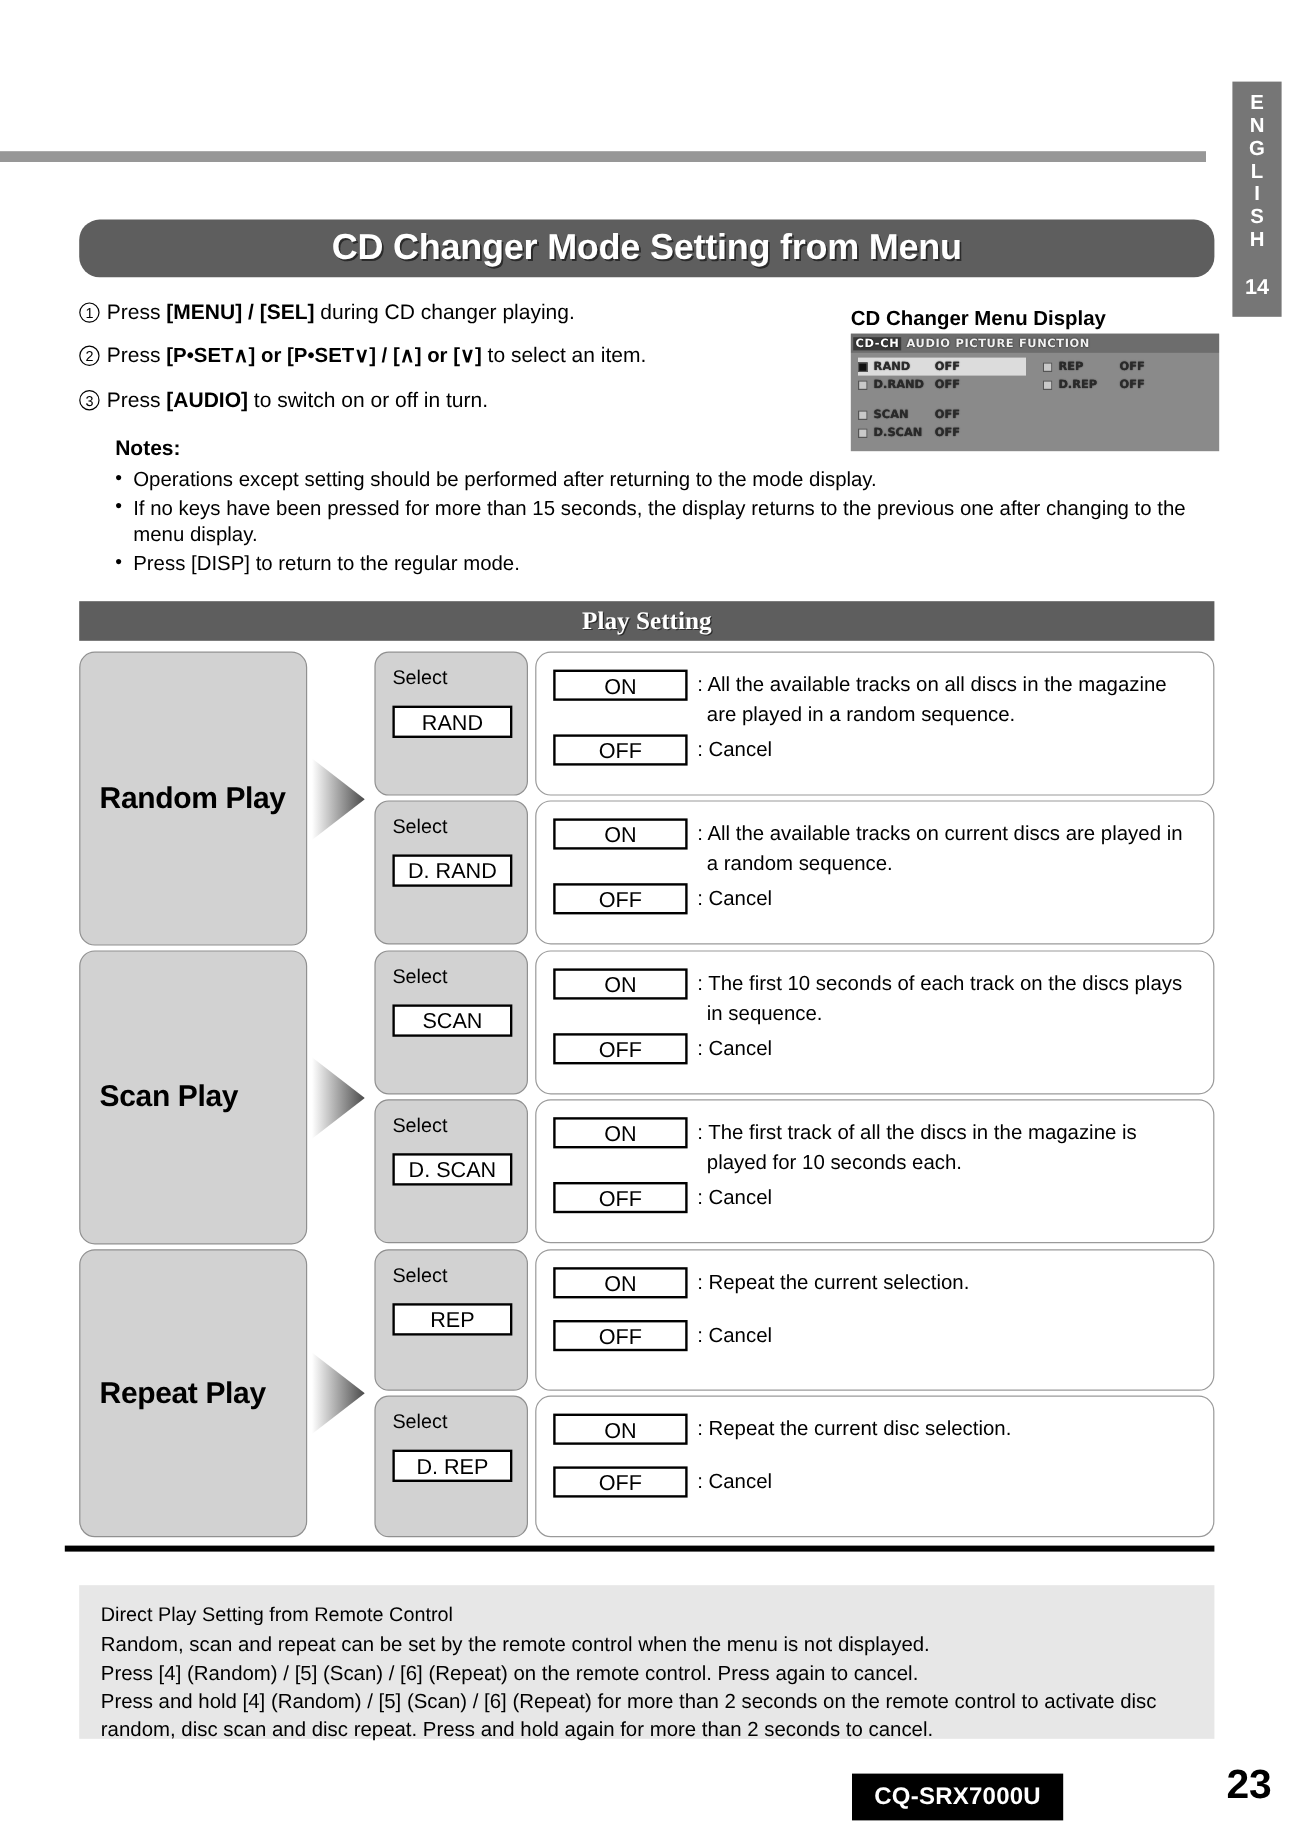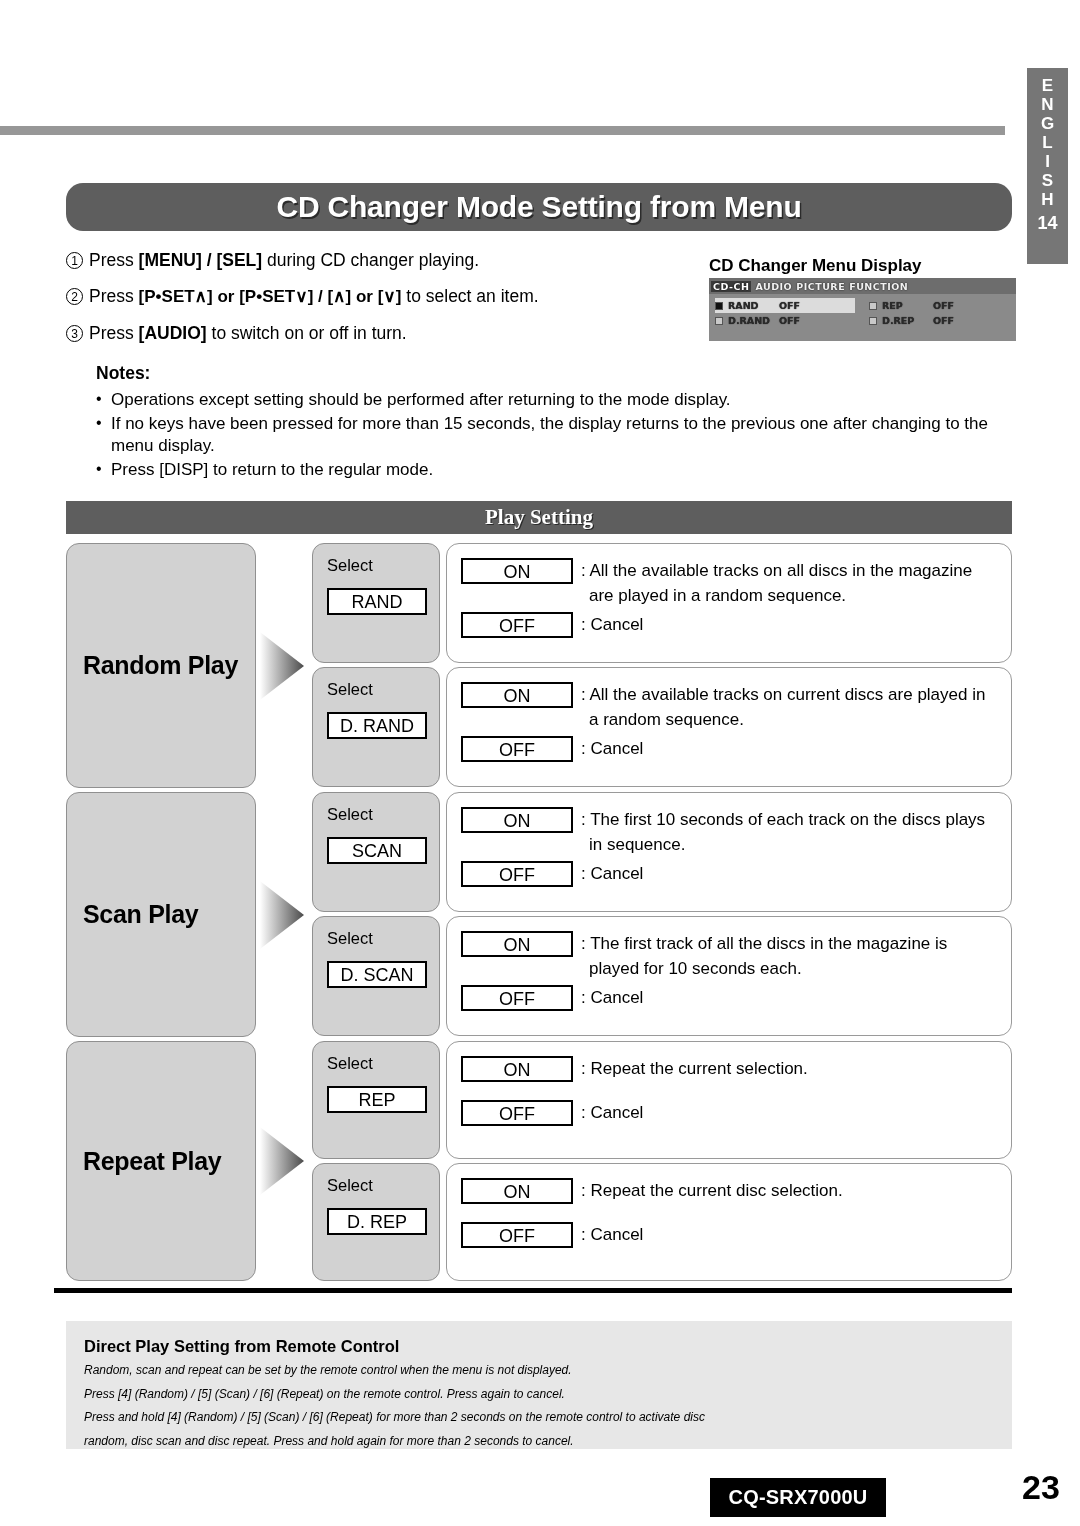--- a/index.html
+++ b/index.html
@@ -25,21 +25,21 @@
     background: #767676;
     color: #fff;
     display: flex; flex-direction: column; align-items: center;
     padding-top: 8px;
   }
   .lang-tab .ltr {
     font-size: 17px; font-weight: bold; line-height: 19px;
     letter-spacing: 0px;
   }
   .lang-tab .pnum {
-    font-size: 18px; font-weight: bold; margin-top: 4px;
+    font-size: 18px; font-weight: bold; margin-top: 20px;
   }
 
   
   .title-bar {
     position: absolute; left: 66px; top: 183px;
     width: 946px; height: 48px;
     background: #5e5e5e;
     color: #fff;
     display: flex; align-items: center; justify-content: center; border-radius: 17px;
   }
@@ -76,21 +76,21 @@
     content: "\2022"; position: absolute; left: 0; top: -1px; font-size: 16px;
   }
 
   
   .lcd-cap {
     position: absolute; left: 709px; top: 256px;
     font-size: 17px; font-weight: bold;
   }
   .lcd {
     position: absolute; left: 709px; top: 278px;
-    width: 307px; height: 63px;
+    width: 307px; height: 98px;
     background: #8a8a8a;
     overflow: hidden;
     font-family: "DejaVu Sans", sans-serif;
   }
   .lcd-tabs {
     display: flex; align-items: center; height: 16px;
     background: #6d6d6d; padding-left: 2px; gap: 4px;
   }
   .lcd-tab {
     font-size: 9.5px; font-weight: bold; color: #f2f2f2;
@@ -199,22 +199,22 @@
     width: 958px; height: 5px; background: #000;
   }
 
   
   .direct {
     position: absolute; left: 66px; top: 1321px;
     width: 946px; height: 128px;
     background: #e7e7e7;
     padding: 16px 18px 0 18px;
   }
-  .direct .h { font-size: 16.5px; font-weight: bold; margin-bottom: 3px; }
-  .direct p { font-size: 12px; line-height: 23.5px; font-style: italic; }
+  .direct .h { font-size: 16.5px; font-weight: normal; margin-bottom: 3px; }
+  .direct p { font-size: 17px; line-height: 23.5px; }
 
   
   .model {
     position: absolute; left: 710px; top: 1478px;
     width: 176px; height: 39px;
     background: #000; color: #fff;
     display: flex; align-items: center; justify-content: center;
   }
   .model .t { font-size: 20px; font-weight: bold; letter-spacing: 0.2px; }
   .pageno {

